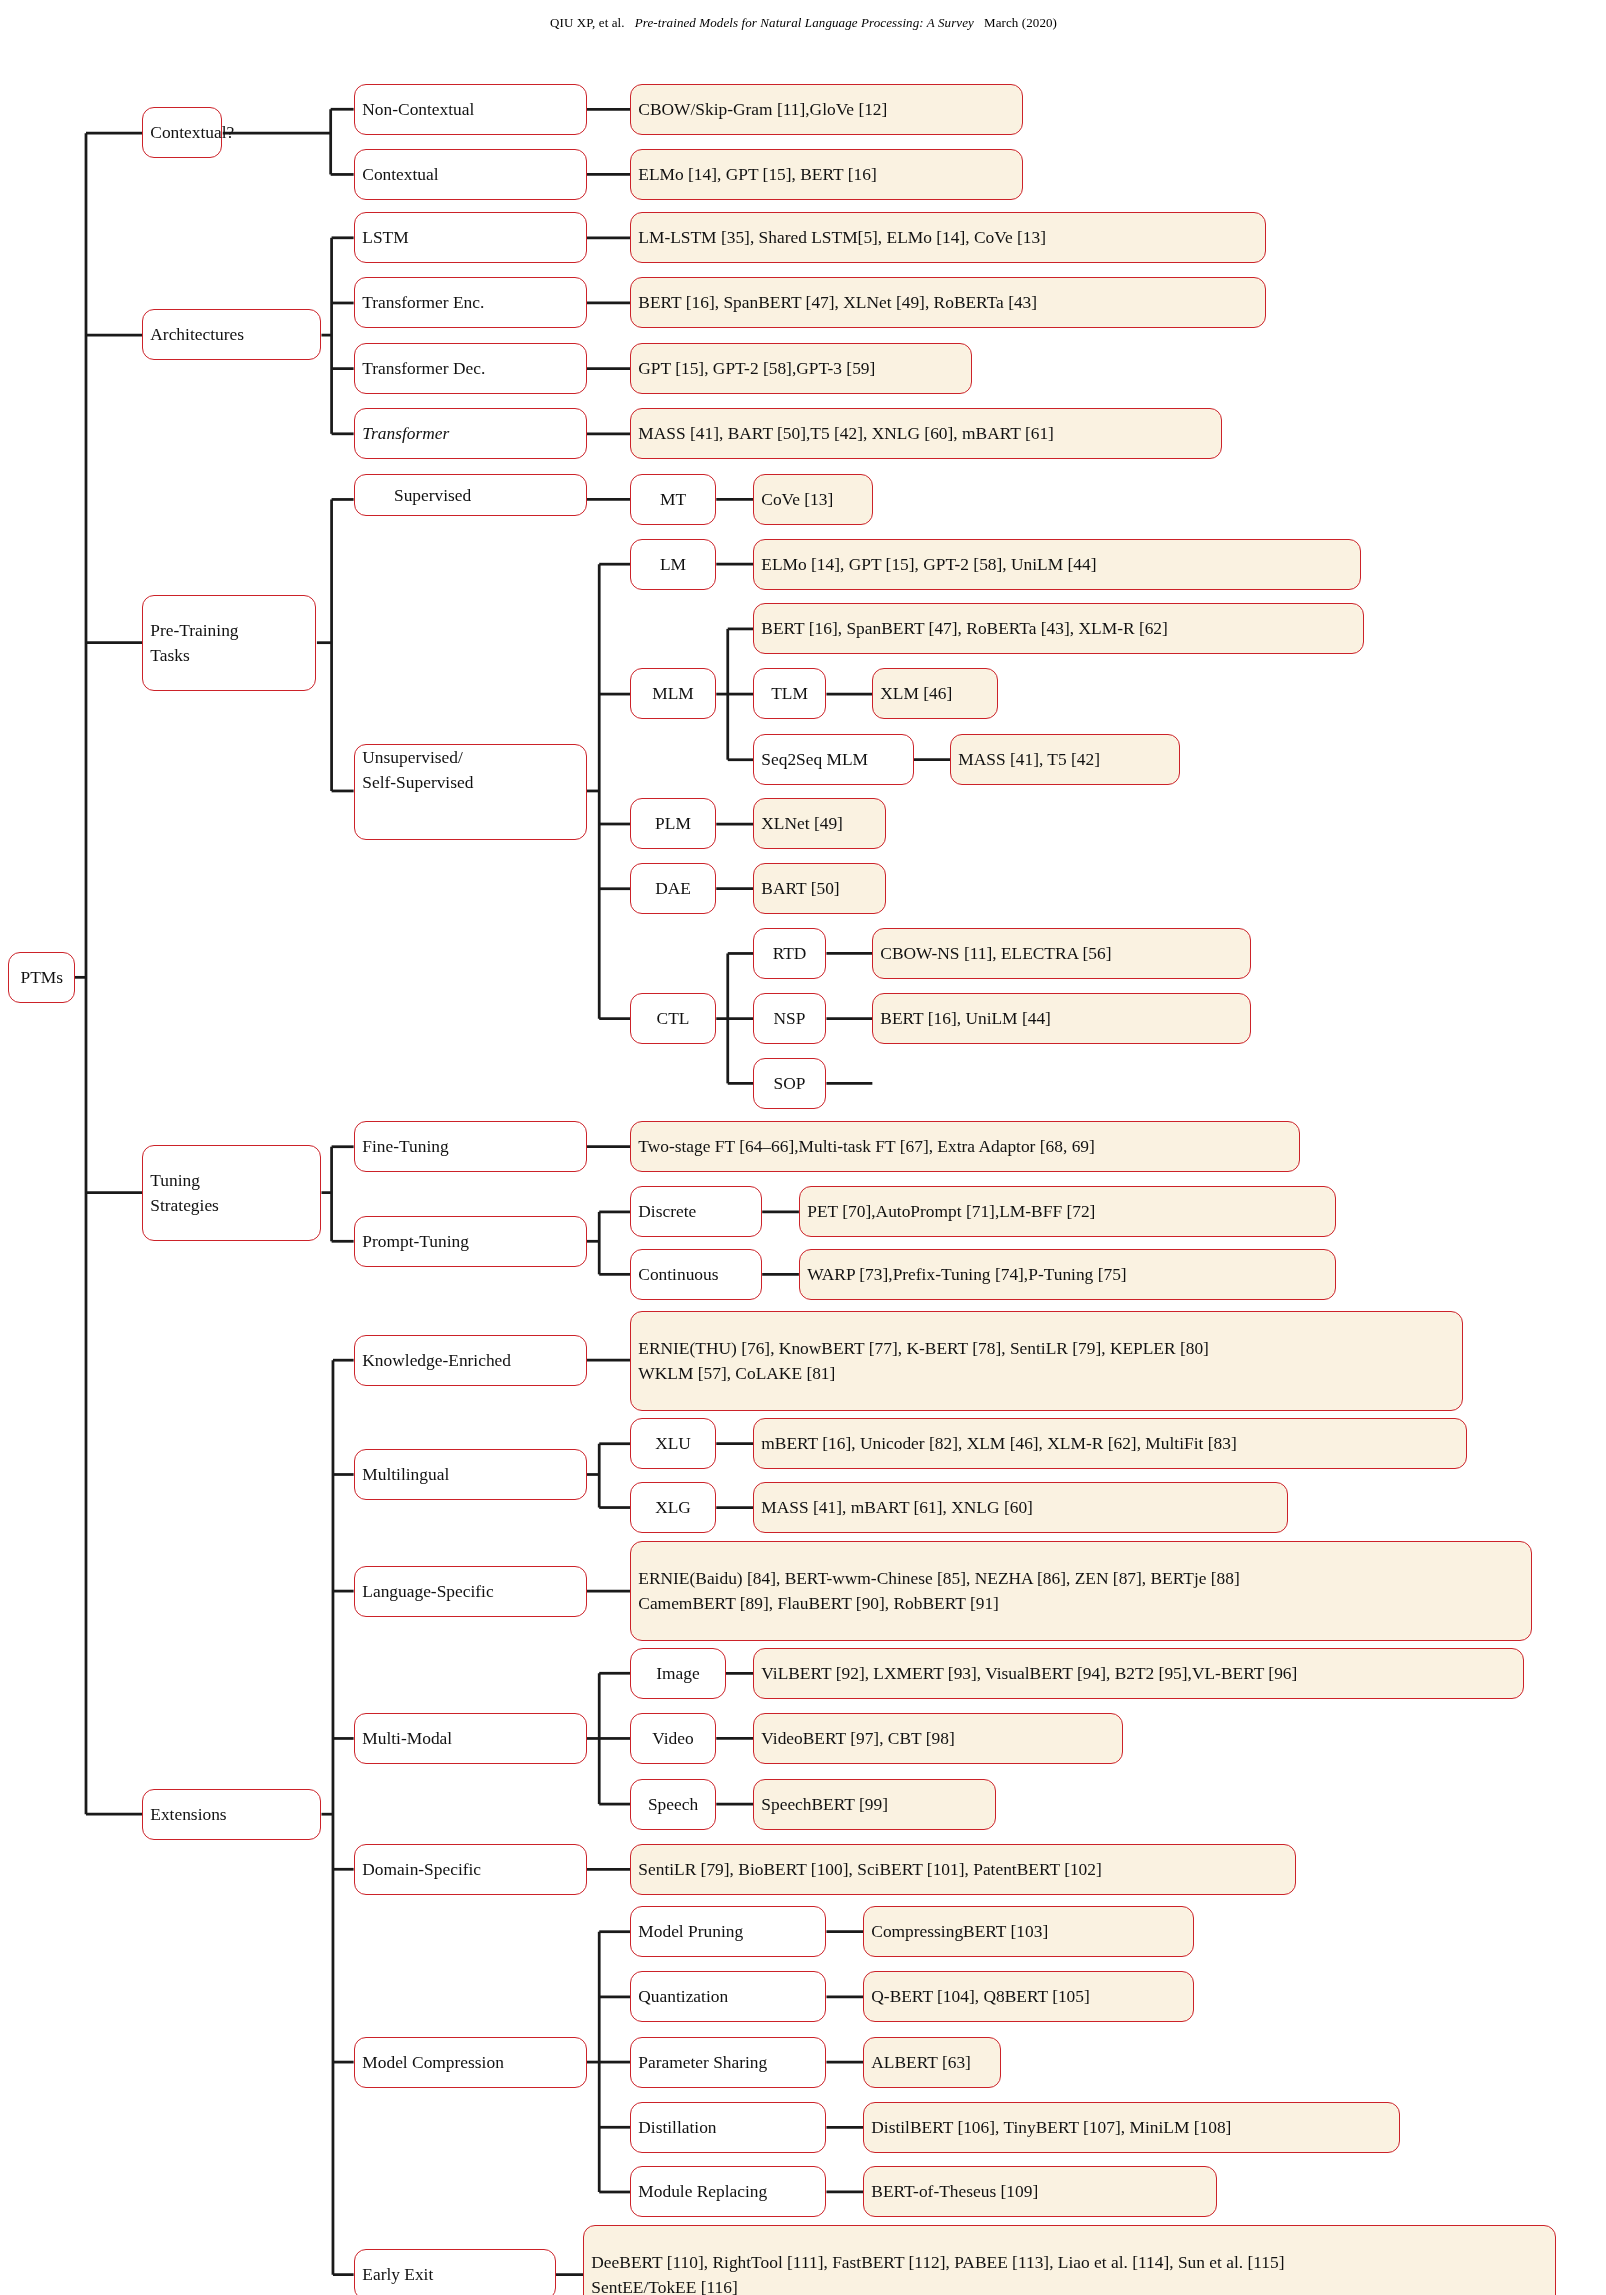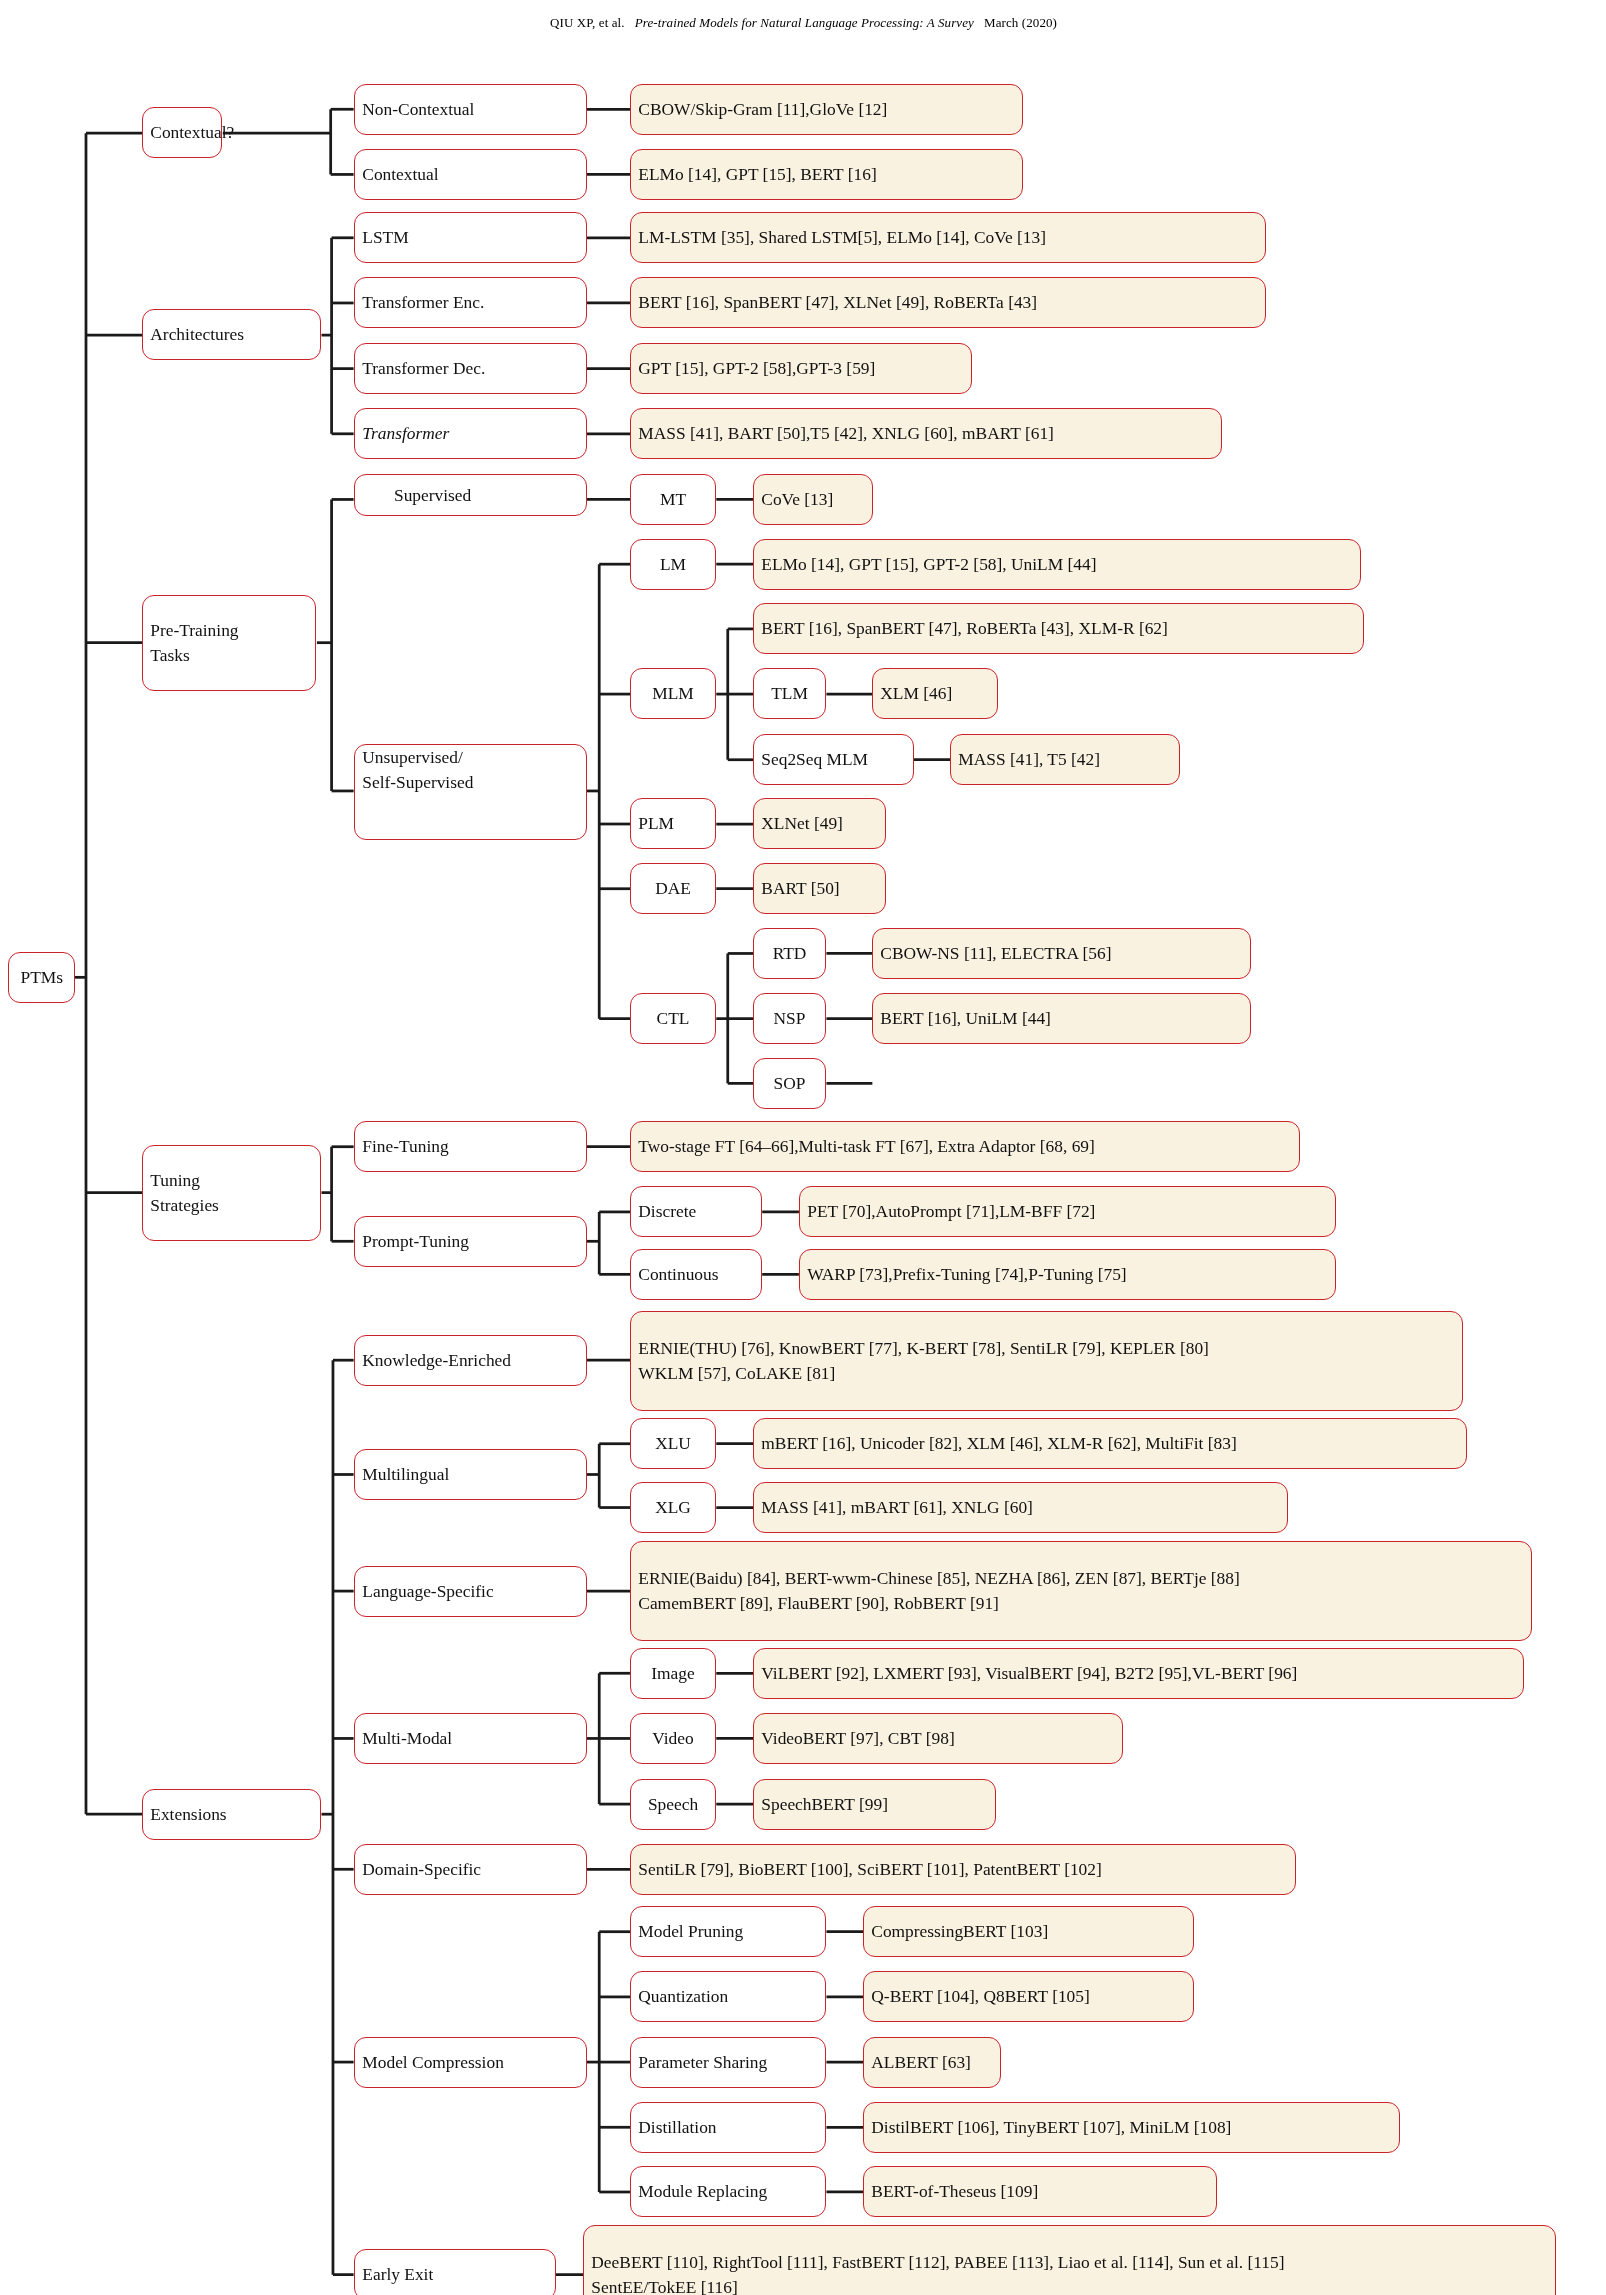--- a/index.html
+++ b/index.html
@@ -267,21 +267,21 @@
     <span>XLM [46]</span>
   </div>
   <div class="node" style="left:753px;top:734px;width:161px;height:51px;">
     <span>Seq2Seq MLM</span>
   </div>
   <div class="node leaf" style="left:950px;top:734px;width:230px;height:51px;">
     <span>MASS [41], T5 [42]</span>
   </div>
 
   <div class="node" style="left:630px;top:798px;width:86px;height:51px;justify-content:center;">
-    <span style="text-align:left;">PLM</span>
+    <span style="text-align:center;">PLM</span>
   </div>
   <div class="node leaf" style="left:753px;top:798px;width:133px;height:51px;">
     <span>XLNet [49]</span>
   </div>
   <div class="node" style="left:630px;top:863px;width:86px;height:51px;justify-content:center;">
     <span style="text-align:center;">DAE</span>
   </div>
   <div class="node leaf" style="left:753px;top:863px;width:133px;height:51px;">
     <span>BART [50]</span>
   </div>
@@ -355,21 +355,21 @@
     <span>Language-Specific</span>
   </div>
   <div class="node leaf two-line" style="left:630px;top:1541px;width:902px;height:100px;flex-direction:column;justify-content:center;align-items:flex-start;">
     <span>ERNIE(Baidu) [84], BERT-wwm-Chinese [85], NEZHA [86], ZEN [87], BERTje [88]</span>
     <span>CamemBERT [89], FlauBERT [90], RobBERT [91]</span>
   </div>
 
   <div class="node" style="left:354px;top:1713px;width:233px;height:51px;">
     <span>Multi-Modal</span>
   </div>
-  <div class="node" style="left:630px;top:1648px;width:86px;height:51px;justify-content:center;">
+  <div class="node" style="left:630px;top:1648px;width:96px;height:51px;justify-content:center;border-radius:13px;">
     <span style="text-align:center;">Image</span>
   </div>
   <div class="node leaf" style="left:753px;top:1648px;width:771px;height:51px;">
     <span>ViLBERT [92], LXMERT [93], VisualBERT [94], B2T2 [95],VL-BERT [96]</span>
   </div>
   <div class="node" style="left:630px;top:1713px;width:86px;height:51px;justify-content:center;">
     <span style="text-align:center;">Video</span>
   </div>
   <div class="node leaf" style="left:753px;top:1713px;width:370px;height:51px;">
     <span>VideoBERT [97], CBT [98]</span>

